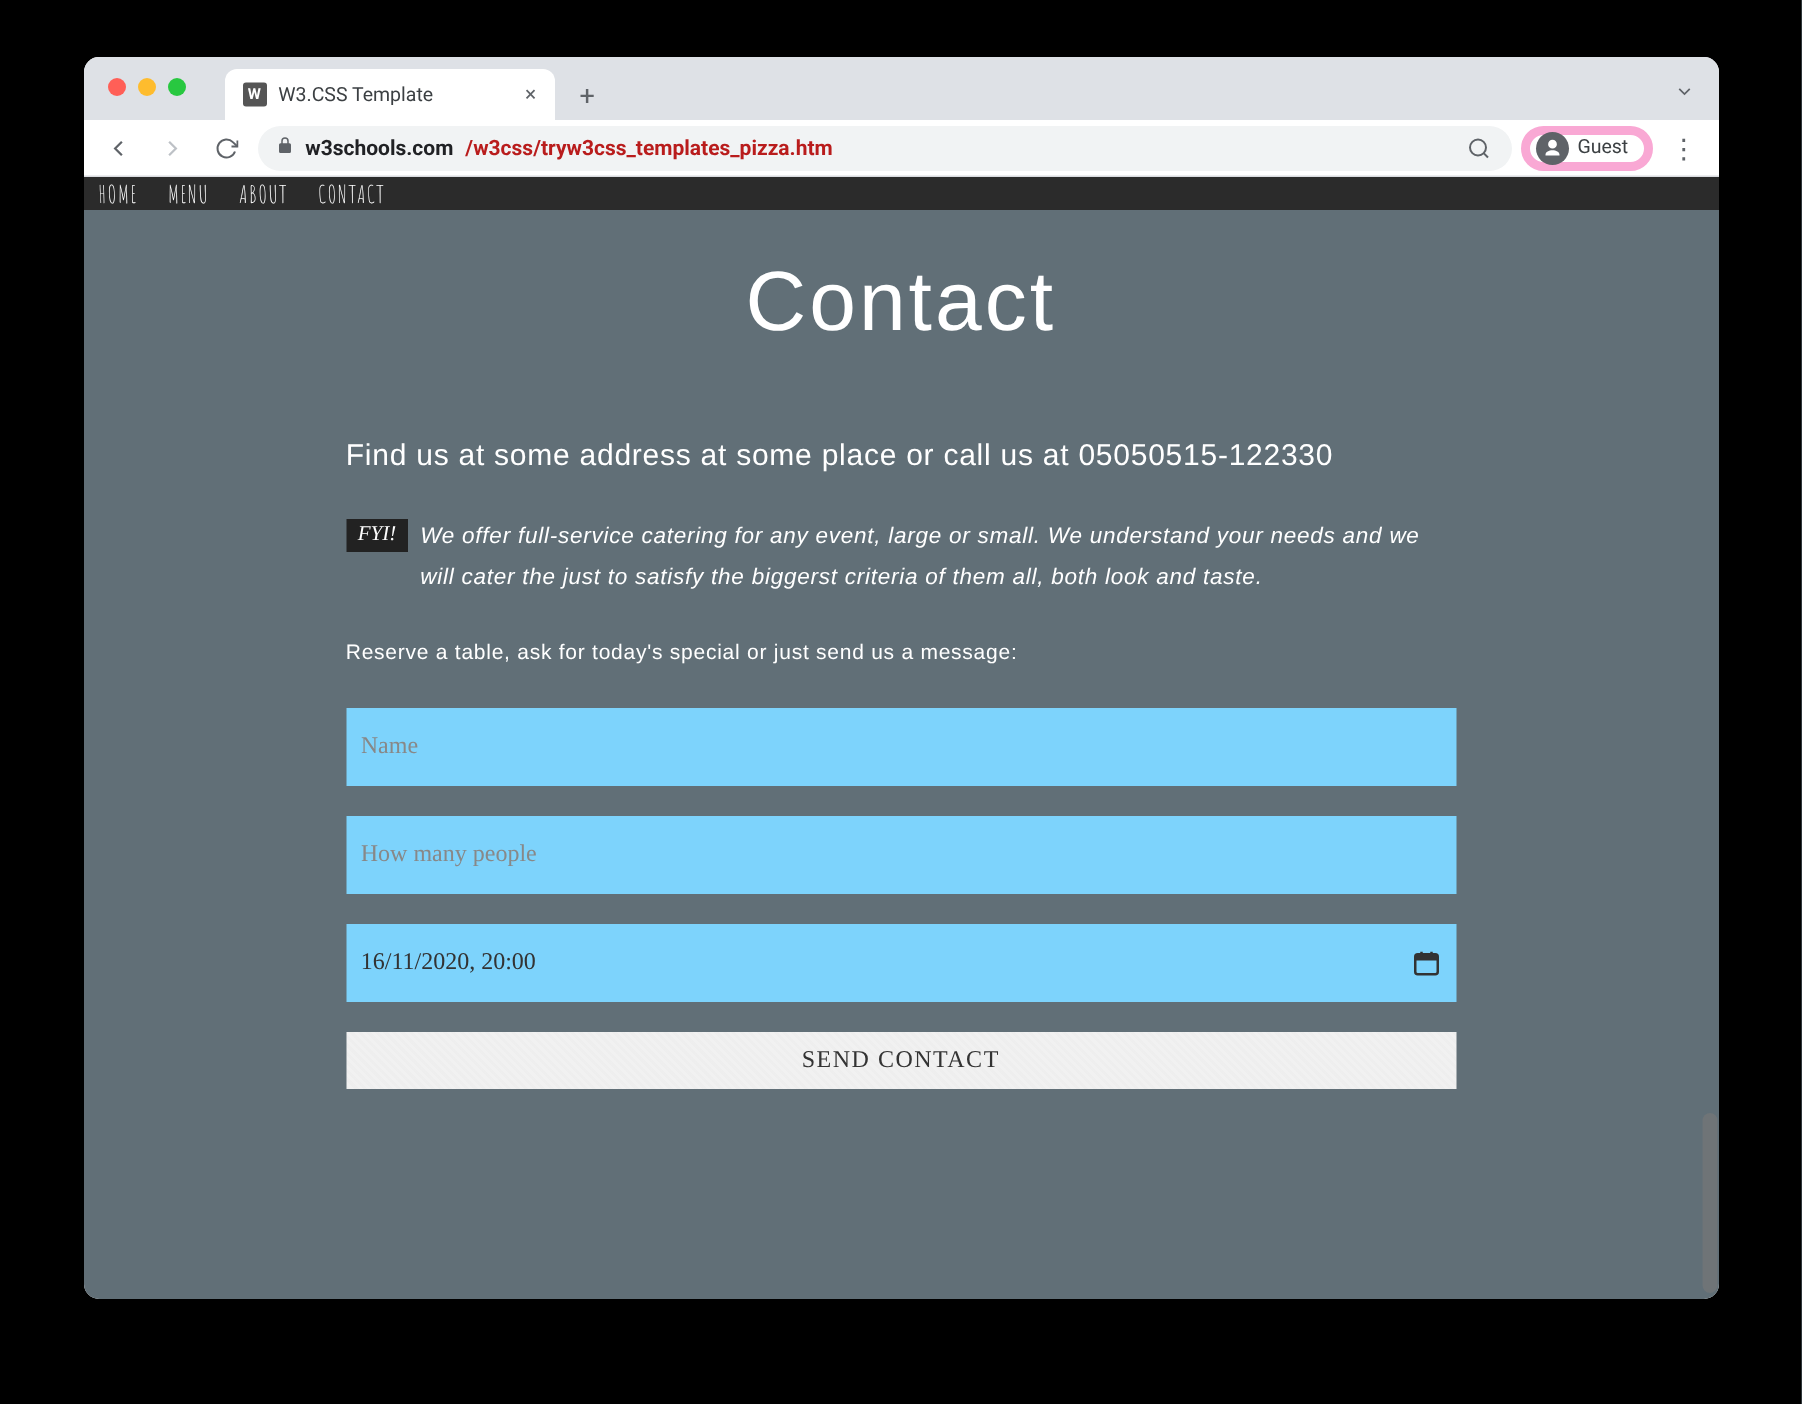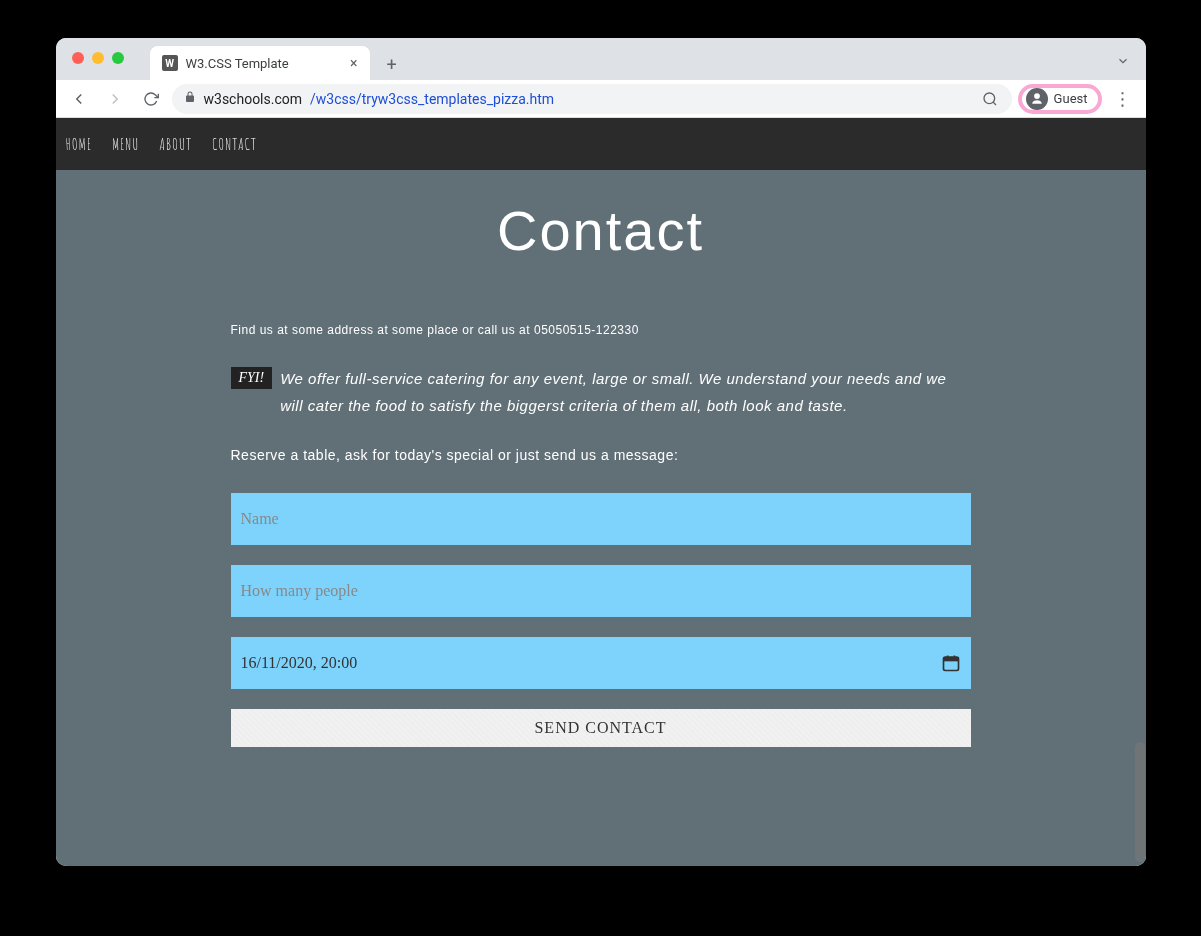--- a/index.html
+++ b/index.html
@@ -110,35 +110,36 @@
     flex: 1;
     height: 30px;
     background: #f1f3f4;
     border-radius: 15px;
     display:flex;
     align-items:center;
     padding: 12px 12px;
     font-size: 14px;
     color:#202124;
     gap: 8px;
+    font-weight: bold;
   }
   .omnibox .lock { font-size: 12px; color:#5f6368; }
-  .omnibox .url-dim { color:#1d4ed8; }
+  .omnibox .url-dim { color:#b91c1c; }
   .omnibox .zoom {
     margin-left:auto;
     width:20px;height:20px;border-radius:50%;
     display:flex;align-items:center;justify-content:center;
     font-size:14px;color:#5f6368;
     cursor:pointer;
   }
   .guest-chip {
     height: 30px;
     border-radius: 15px;
     background:#fff;
-    border:4px solid #f9a8d4;
+    border:6px solid #f9a8d4;
     display:flex;align-items:center;
     padding: 0 10px 0 4px;
     gap:6px;
     font-size:13px;color:#3c4043;
     cursor:pointer;
   }
   .guest-chip .av {
     width:22px;height:22px;border-radius:50%;
     background:#5f6368;
     display:flex;align-items:center;justify-content:center;
@@ -157,21 +158,21 @@
   }
   .page {
     position:absolute;
     inset:0;
     overflow-y:auto;
     background:#616f77;
     color:#fff;
   }
   .nav {
     background:#2b2b2b;
-    height:52px;
+    height:22px;
     display:flex;
     align-items:center;
     padding: 0 10px;
     gap: 20px;
     font-family: "Amatic SC", "Comic Sans MS", cursive, sans-serif;
     font-size:16px;
     letter-spacing:1px;
   }
   .nav a {
     color:#fff;
@@ -195,21 +196,21 @@
     text-align:center;
     font-size: 56px;
     font-weight: 400;
     letter-spacing: 2px;
     margin: 18px 0 60px;
   }
   .intro, .fyi-text, .reserve-h {
     font-family: "Comic Sans MS", "Marker Felt", cursive, sans-serif;
     letter-spacing: 0.5px;
   }
-  .intro { font-size: 12px; margin-bottom: 28px; font-weight:400; }
+  .intro { font-size: 20px; margin-bottom: 28px; font-weight:400; }
   .fyi-row { display:flex; align-items:flex-start; gap:8px; margin-bottom: 28px; font-style: italic; }
   .tag {
     background:#222;
     color:#fff;
     padding: 4px 8px;
     font-size: 14px;
     font-family: "Comic Sans MS", cursive;
     flex-shrink:0;
     line-height:1;
     margin-top:2px;
@@ -337,21 +338,21 @@
         <a>CONTACT</a>
       </div>
 
       <div class="content">
         <h1 class="title display-font">Contact</h1>
 
         <p class="intro">Find us at some address at some place or call us at 05050515-122330</p>
 
         <div class="fyi-row">
           <span class="tag">FYI!</span>
-          <span class="fyi-text">We offer full-service catering for any event, large or small. We understand your needs and we will cater the food to satisfy the biggerst criteria of them all, both look and taste.</span>
+          <span class="fyi-text">We offer full-service catering for any event, large or small. We understand your needs and we will cater the just to satisfy the biggerst criteria of them all, both look and taste.</span>
         </div>
 
         <p class="reserve-h">Reserve a table, ask for today's special or just send us a message:</p>
 
         <input class="field" type="text" placeholder="Name" style="">
         <input class="field" type="text" placeholder="How many people" style="">
 
         <div class="field date-field">
           <span>16/11/2020, 20:00</span>
           <span class="cal-icon">

